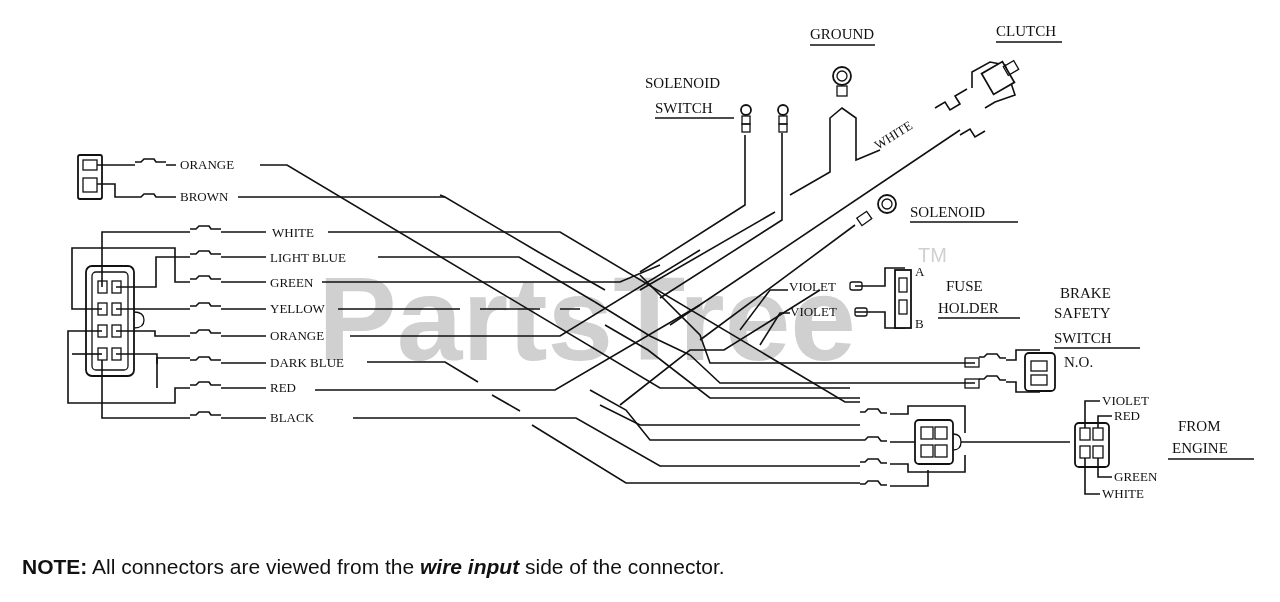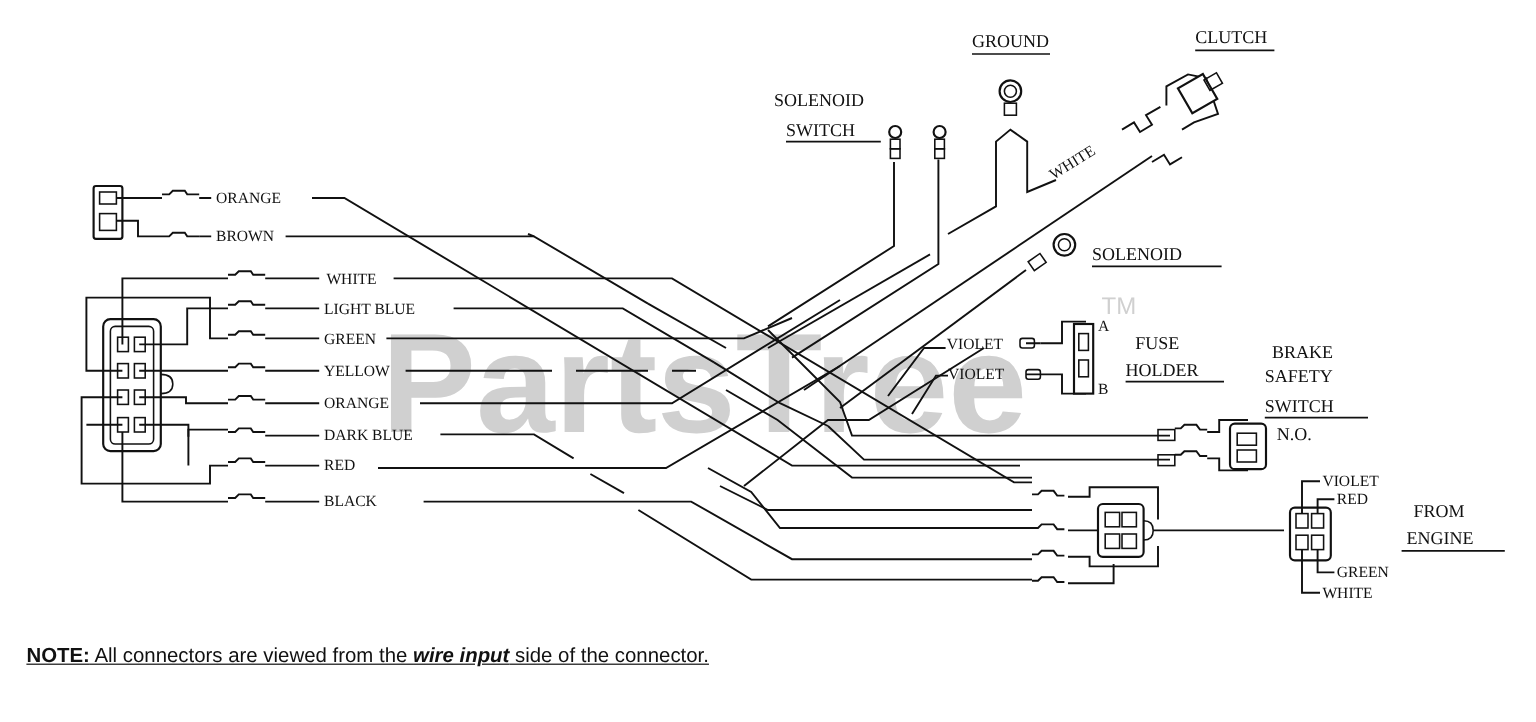--- a/index.html
+++ b/index.html
@@ -7,22 +7,22 @@
   #diagram { position: absolute; left: 0; top: 0; width: 1280px; height: 530px; }
   .wm { font-family: "Liberation Sans", sans-serif; font-weight: bold; fill: #d0d0d0; }
   .wm-tm { font-family: "Liberation Sans", sans-serif; fill: #d0d0d0; }
   .lbl { font-family: "Liberation Serif", serif; font-size: 13px; fill: #111; }
   .title { font-family: "Liberation Serif", serif; font-size: 15px; fill: #111; }
   .w { stroke: #111; stroke-width: 1.6; fill: none; }
   .thin { stroke: #111; stroke-width: 1.3; fill: none; }
   .box { stroke: #111; stroke-width: 1.8; fill: #fff; }
   .ul { stroke: #111; stroke-width: 1.4; }
   #note {
-    position: absolute; left: 22px; top: 537px;
-    font-family: "Liberation Sans", sans-serif; font-size: 17px; color: #111; text-decoration: underline;
+    position: absolute; left: 22px; top: 555px;
+    font-family: "Liberation Sans", sans-serif; font-size: 21px; color: #111;
   }
   #note b { font-weight: bold; }
 </style>
 </head>
 <body>
 
 <svg id="diagram" viewBox="0 0 1280 530" xmlns="http://www.w3.org/2000/svg">
 
   <g>
     <text class="wm" x="318" y="360" font-size="118">PartsTree</text>

